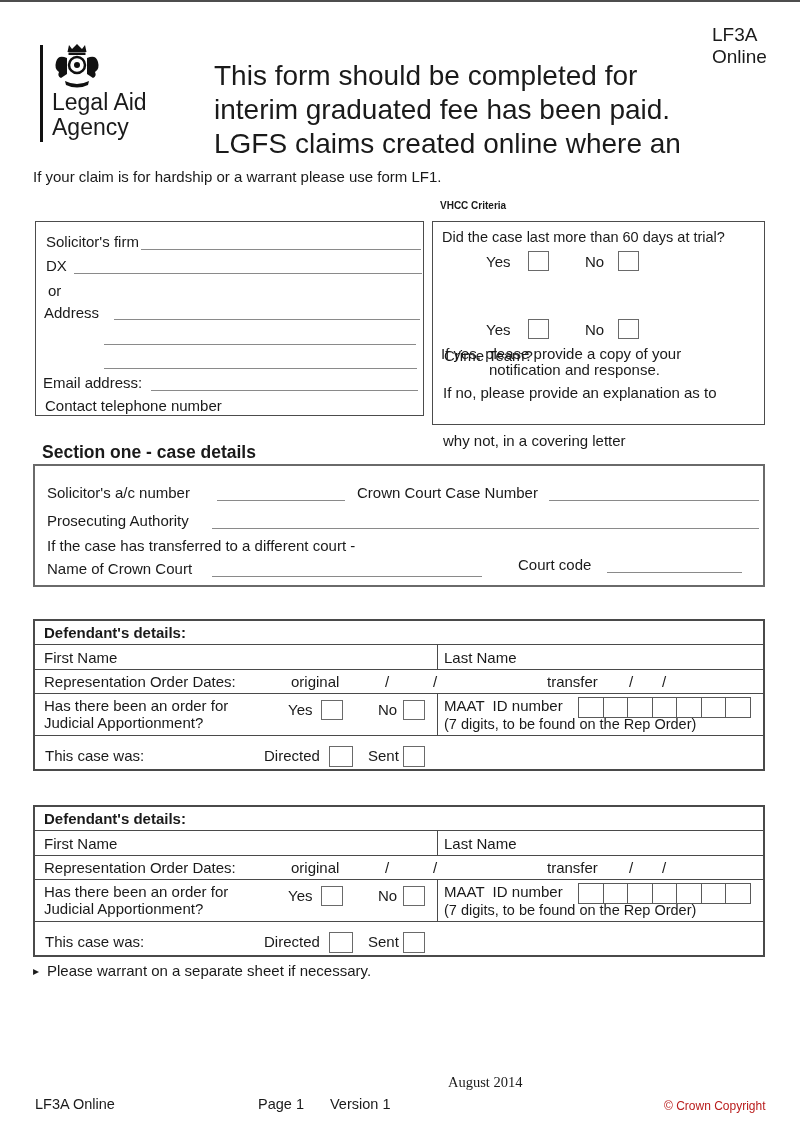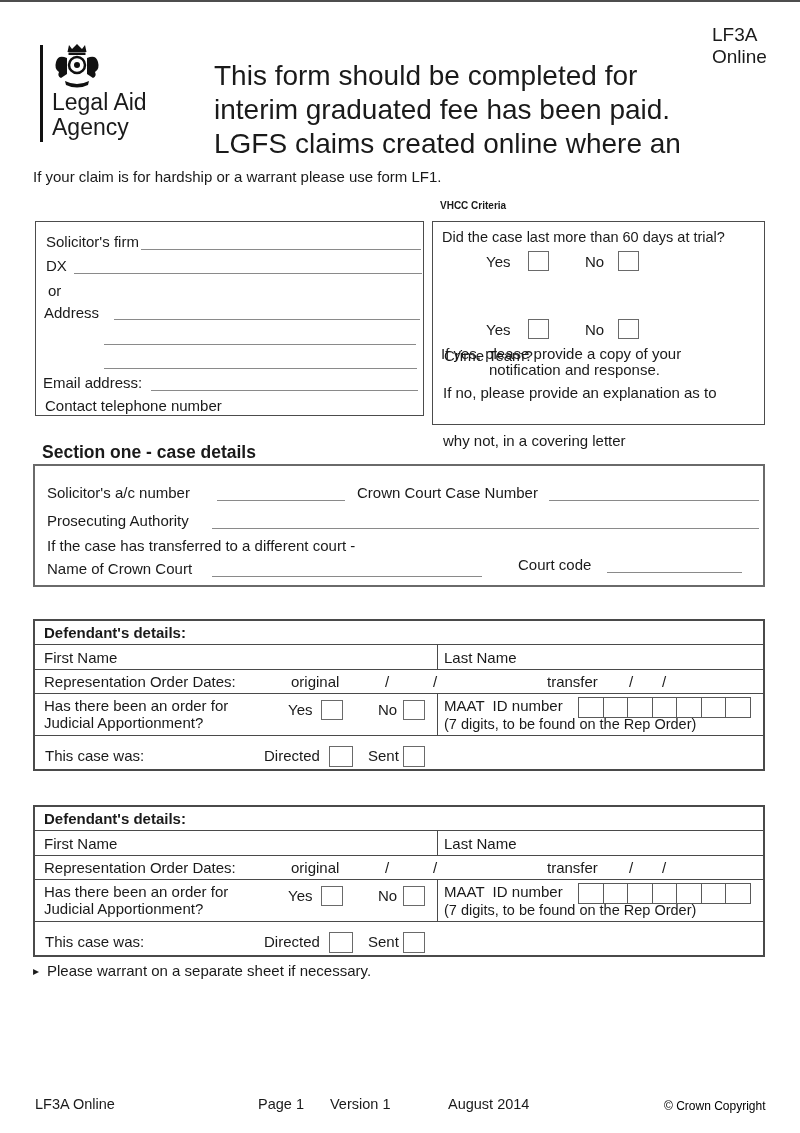--- a/index.html
+++ b/index.html
@@ -21,21 +21,21 @@
   .dtable{position:absolute;left:33px;width:732px;height:152px;border:2px solid #4a4a4a;background:#fff;box-sizing:border-box;}
   .drow{position:absolute;left:0;width:100%;box-sizing:border-box;border-top:1.5px solid #4a4a4a;}
   .drow.first{border-top:none;}
   .vdiv{position:absolute;left:402px;top:0;bottom:0;width:0;border-left:1.5px solid #4a4a4a;}
   .comb{position:absolute;display:flex;}
   .comb span{display:block;width:26px;height:21px;border:1.5px solid #5a5a5a;background:#fff;box-sizing:border-box;margin-left:-1.5px;}
   .comb span:first-child{margin-left:0;}
   .heading-md{position:absolute;font-size:17.5px;font-weight:bold;white-space:nowrap;}
   .vhcc-head{position:absolute;font-size:10px;font-weight:bold;white-space:nowrap;}
   .footer-item{position:absolute;font-size:14.5px;white-space:nowrap;}
-  .copyright{position:absolute;font-size:12px;white-space:nowrap;color:#000000;}
+  .copyright{position:absolute;font-size:12px;white-space:nowrap;color:#b91c1c;}
   .pre{white-space:pre;}
   .marker{position:absolute;font-size:12px;}
   .logo-bar{position:absolute;left:40px;top:43px;width:3px;height:97px;background:#111;}
 </style>
 </head>
 <body>
 
 <div id="page">
 
   <div class="logo-bar"></div>
@@ -211,16 +211,16 @@
       <span class="cb" style="left:368px;top:10px;width:22px;height:21px;"></span>
     </div>
   </div>
 
   <span class="marker" style="left:33px;top:962px;position:absolute;">▸</span>
   <span class="lbl" style="left:47px;top:960px;">Please warrant on a separate sheet if necessary.</span>
 
   <span class="footer-item" style="left:35px;top:1094px;">LF3A Online</span>
   <span class="footer-item" style="left:258px;top:1094px;">Page 1</span>
   <span class="footer-item" style="left:330px;top:1094px;">Version 1</span>
-  <span class="footer-item" style="left:448px;top:1094px;">August 2014</span>
+  <span class="footer-item" style="left:448px;top:1072px;font-family:Liberation Serif, serif;">August 2014</span>
   <span class="copyright" style="left:664px;top:1097px;">© Crown Copyright</span>
 
 </div>
 
 </body></html>

